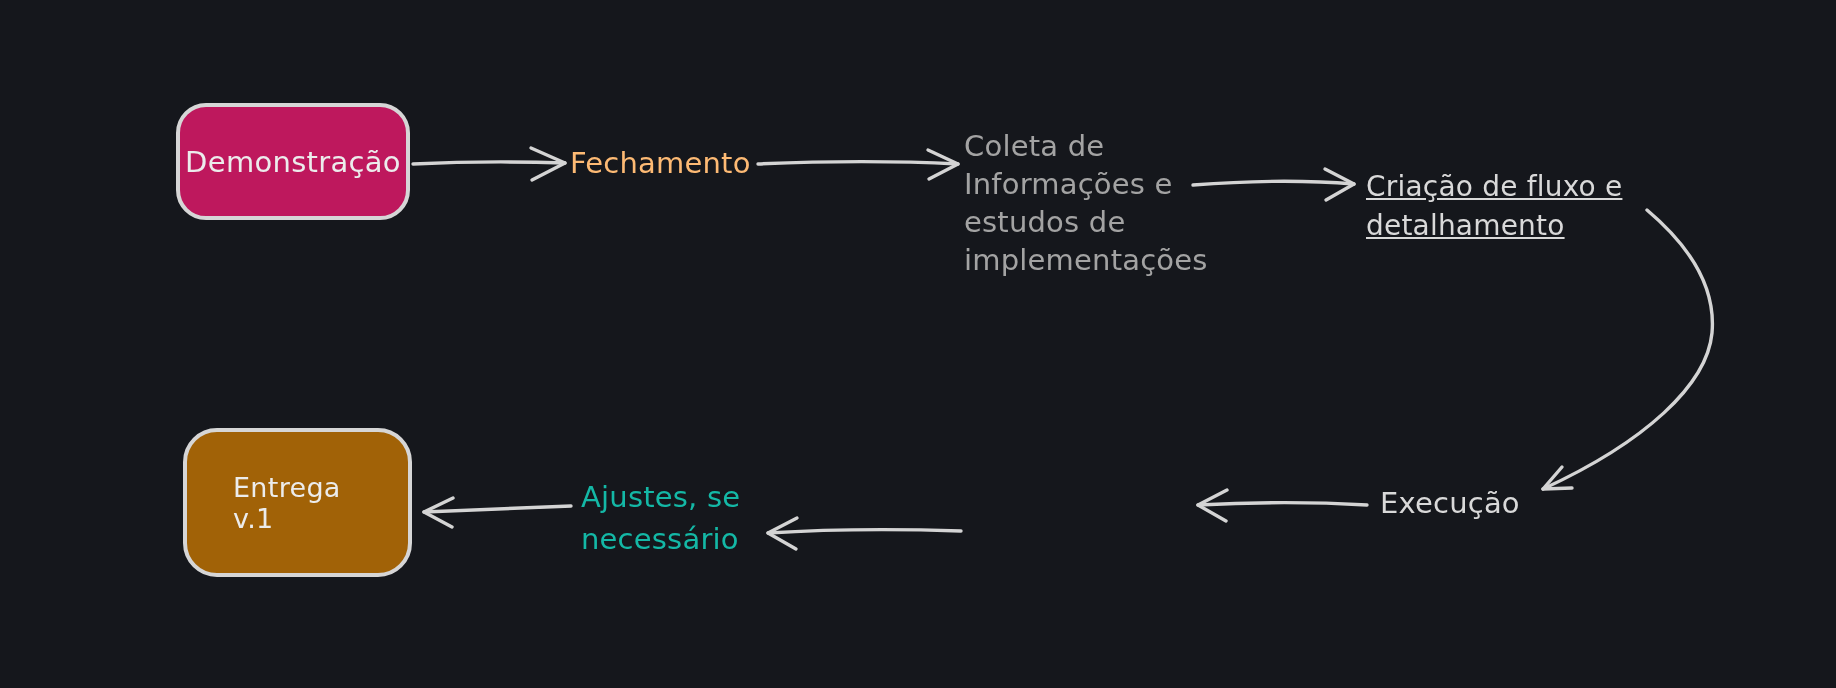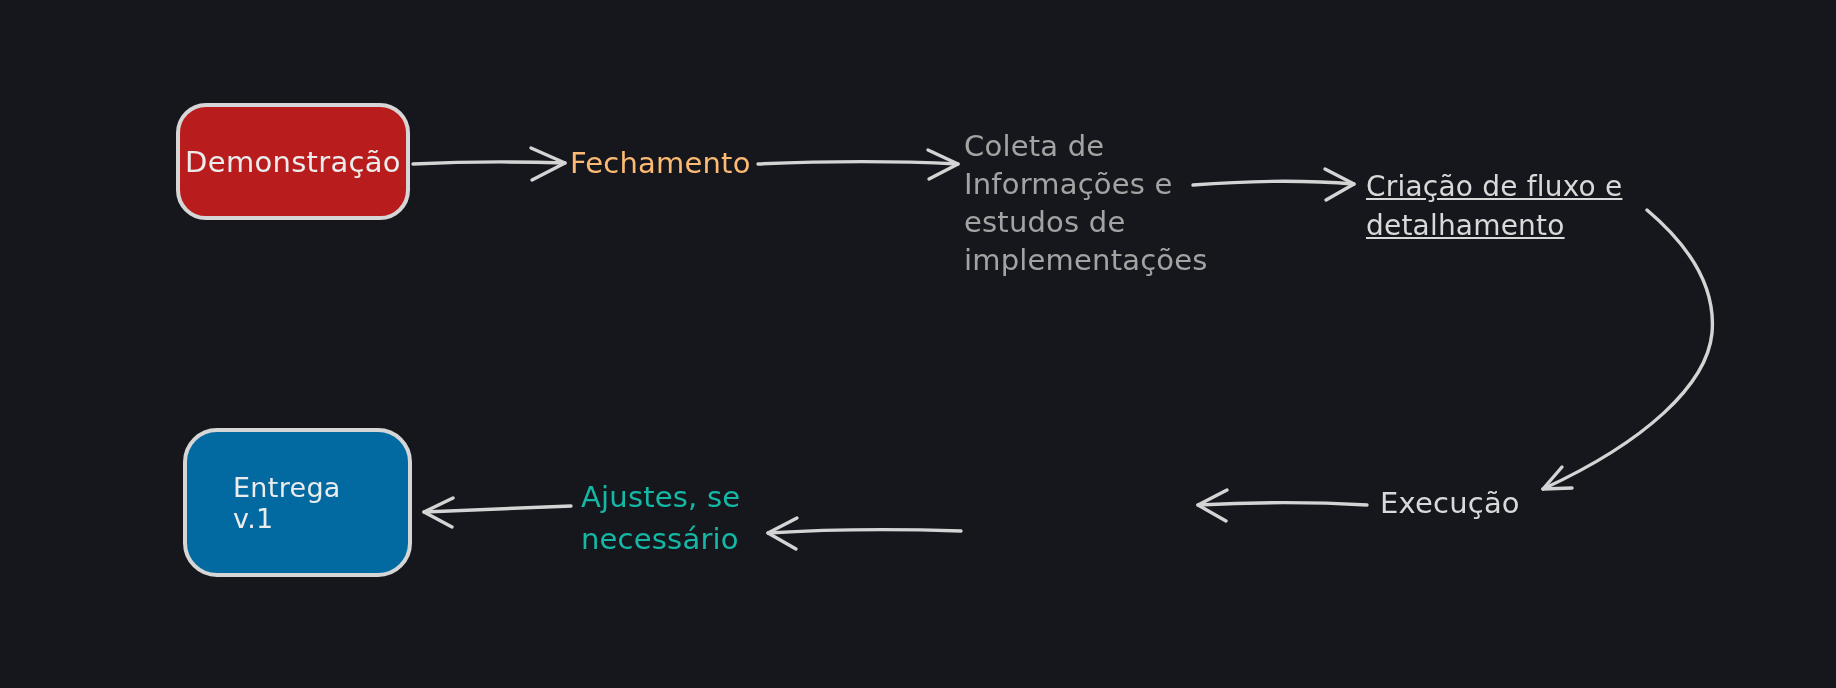--- a/index.html
+++ b/index.html
@@ -97,25 +97,25 @@
     <g class="arrow" style="stroke: rgb(212, 212, 212);">
       <path d="M 961 531 C 900 529, 832 529, 768 533"></path>
       <path d="M 768 533 L 797 518 M 768 533 L 796 549"></path>
     </g>
     <g class="arrow" style="stroke: rgb(212, 212, 212);">
       <path d="M 571 506 C 532 508, 478 510, 424 512"></path>
       <path d="M 424 512 L 453 498 M 424 512 L 452 527"></path>
     </g>
   </svg>
 
-  <div class="box box-demonstracao" style="background: #b91c1c; border-color: rgb(214, 214, 214); color: rgb(236, 236, 236);">
+  <div class="box box-demonstracao" style="background: #be185d; border-color: rgb(214, 214, 214); color: rgb(236, 236, 236);">
     <span>Demonstração</span>
   </div>
 
-  <div class="box box-entrega" style="background: #0369a1; border-color: rgb(214, 214, 214); color: rgb(236, 236, 236);">
+  <div class="box box-entrega" style="background: #a16207; border-color: rgb(214, 214, 214); color: rgb(236, 236, 236);">
     <div>
       <div>Entrega</div>
       <div>v.1</div>
     </div>
   </div>
 
   <div class="flow-label lbl-fechamento" style="color: #fdba74;">
     <div>Fechamento</div>
   </div>
 

